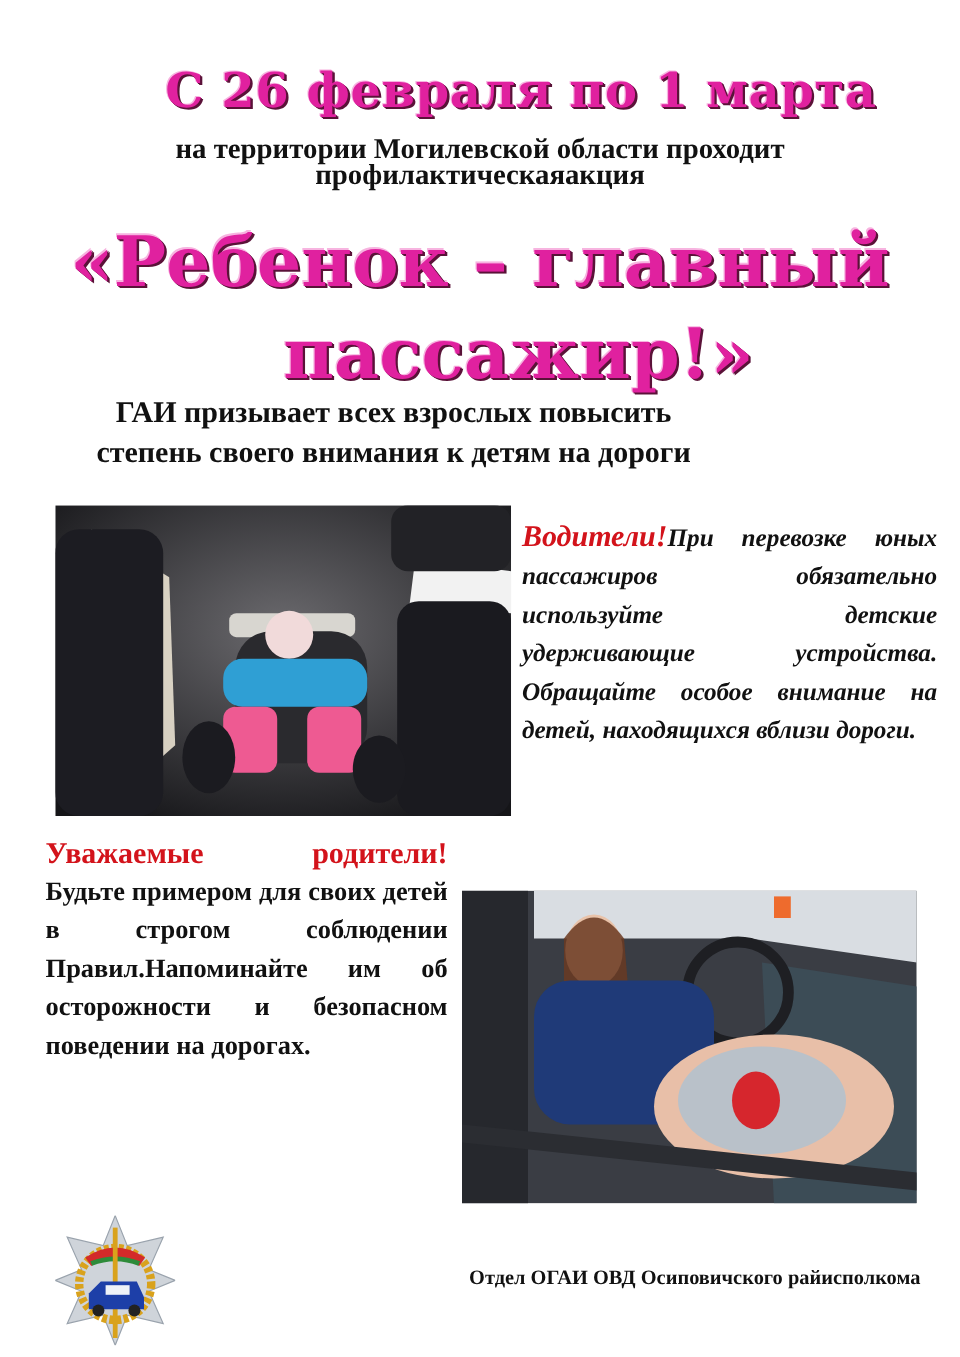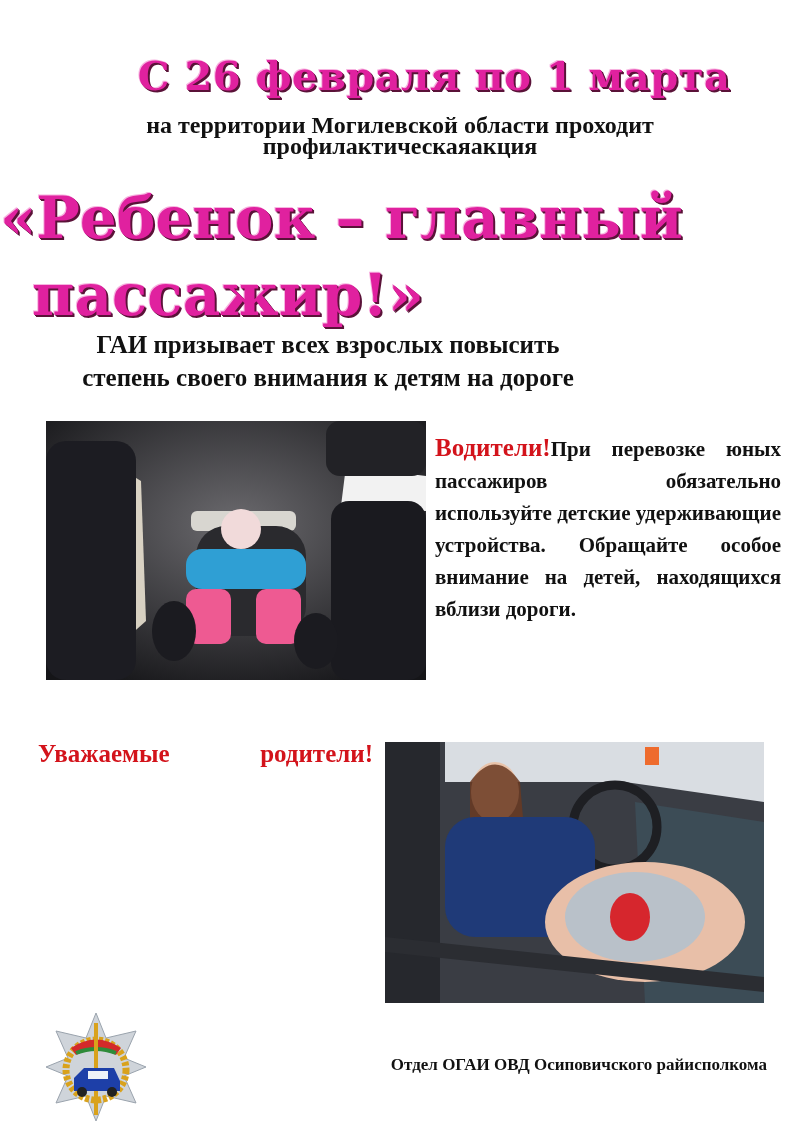--- a/index.html
+++ b/index.html
@@ -4,42 +4,42 @@
 <style>
   html, body { margin:0; padding:0; background:#ffffff; }
   body { width:800px; height:1131px; position:relative; overflow:hidden;
          font-family:"Liberation Serif", serif; color:#111; }
   .abs { position:absolute; }
   .title-pink { color:#e0219f; font-family:"DejaVu Serif", serif; font-weight:bold;
       text-shadow: 2px 2px 0 #5a1238, 1px 1px 0 #5a1238, -1px -1px 0 #f7b4e0; }
   .date-line { left:0; width:800px; top:52px; text-align:center; font-size:40px;
       letter-spacing:0.5px; padding-left:68px; box-sizing:border-box; }
   .sub { left:0; width:800px; text-align:center; font-weight:bold; font-size:24px; }
-  .big { left:0; width:800px; text-align:left; font-size:58px; line-height:84px; }
+  .big { left:0; width:800px; text-align:center; font-size:58px; line-height:84px; }
   .appeal { left:0; width:656px; text-align:center; font-weight:bold; font-size:25px; line-height:33px; }
   .photo { overflow:hidden; }
   .para { font-weight:bold; font-size:21px; line-height:32px; text-align:justify; }
   .red { color:#d3131b; }
   .footer { right:33px; top:1055px; font-weight:bold; font-size:17px; }
 </style>
 </head>
 <body>
 
 <div>
 
   <div class="abs title-pink date-line">С 26 февраля по 1 марта</div>
 
   <div class="abs sub" style="top:112px;">на территории Могилевской области проходит</div>
   <div class="abs sub" style="top:133px;">профилактическаяакция</div>
 
   <div class="abs title-pink big" style="top:176px;">«Ребенок – главный</div>
   <div class="abs title-pink big" style="top:253px;margin-left:32px;">пассажир!»</div>
 
   <div class="abs appeal" style="top:328px;">ГАИ призывает всех взрослых повысить</div>
-  <div class="abs appeal" style="top:361px;">степень своего внимания к детям на дороге</div>
+  <div class="abs appeal" style="top:361px;">степень своего внимания к детям на дороги</div>
 
   <div class="abs photo" style="left:46px; top:421px; width:380px; height:259px;">
     <svg width="380" height="259" viewBox="0 0 380 259">
       <defs>
         <radialGradient id="cabin" cx="50%" cy="40%" r="70%">
           <stop offset="0" stop-color="#6b6a6e"></stop>
           <stop offset="1" stop-color="#151518"></stop>
         </radialGradient>
       </defs>
       <rect width="380" height="259" fill="url(#cabin)"></rect>
@@ -52,26 +52,27 @@
       <rect x="150" y="105" width="110" height="110" rx="30" fill="#2a2a2e"></rect>
       <ellipse cx="195" cy="108" rx="20" ry="20" fill="#f1dada"></ellipse>
       <rect x="140" y="128" width="120" height="40" rx="16" fill="#2f9fd4"></rect>
       <rect x="140" y="168" width="45" height="55" rx="10" fill="#ee5a92"></rect>
       <rect x="210" y="168" width="45" height="55" rx="10" fill="#ee5a92"></rect>
       <ellipse cx="128" cy="210" rx="22" ry="30" fill="#1b1b20"></ellipse>
       <ellipse cx="270" cy="220" rx="22" ry="28" fill="#1b1b20"></ellipse>
     </svg>
   </div>
 
-  <div class="abs para" style="left:435px; top:432px; width:346px;">
+  <div class="abs para" style="left:435px; top:432px; width:346px;font-style:italic;">
     <span class="red" style="font-size:25px;">Водители!</span><span>При перевозке юных пассажиров обязательно используйте детские удерживающие устройства. Обращайте особое внимание на детей, находящихся вблизи дороги.</span>
   </div>
 
-  <div class="abs para" style="left:38px; top:739px; width:335px;">
+  <div class="abs para" style="left:38px; top:697px; width:335px;">
     <div class="red" style="font-size:25px; line-height:30px; text-align:justify; text-align-last:justify;">Уважаемые родители!</div>
+    <div style="font-size:22px; line-height:32px;">Будьте примером для своих детей в строгом соблюдении Правил.Напоминайте им об осторожности и безопасном поведении на дорогах.</div>
   </div>
 
   <div class="abs photo" style="left:385px; top:742px; width:379px; height:261px;">
     <svg width="379" height="261" viewBox="0 0 379 261">
       <rect width="379" height="261" fill="#3a3d44"></rect>
       <polygon points="60,0 379,0 379,60 240,40 60,40" fill="#d9dde2"></polygon>
       <rect x="0" y="0" width="55" height="261" fill="#26282d"></rect>
       <polygon points="250,60 379,80 379,261 260,261" fill="#3c4c56"></polygon>
       <circle cx="230" cy="85" r="42" fill="none" stroke="#1e1f23" stroke-width="9"></circle>
       <ellipse cx="110" cy="50" rx="24" ry="30" fill="#e9c3aa"></ellipse>

